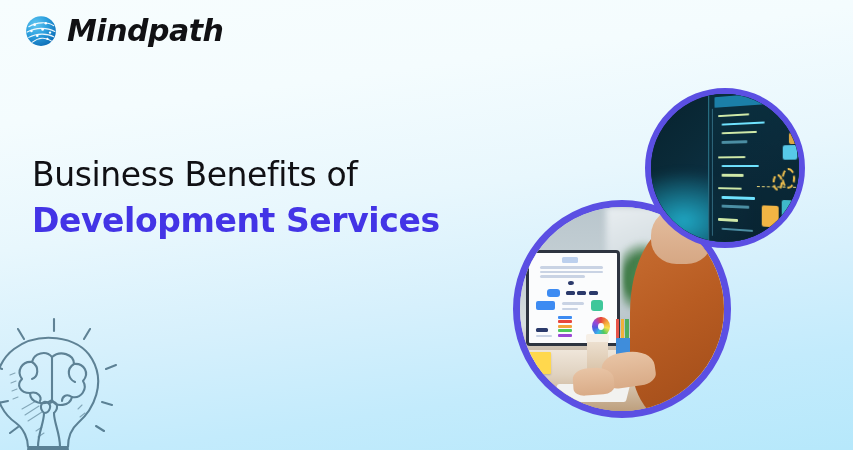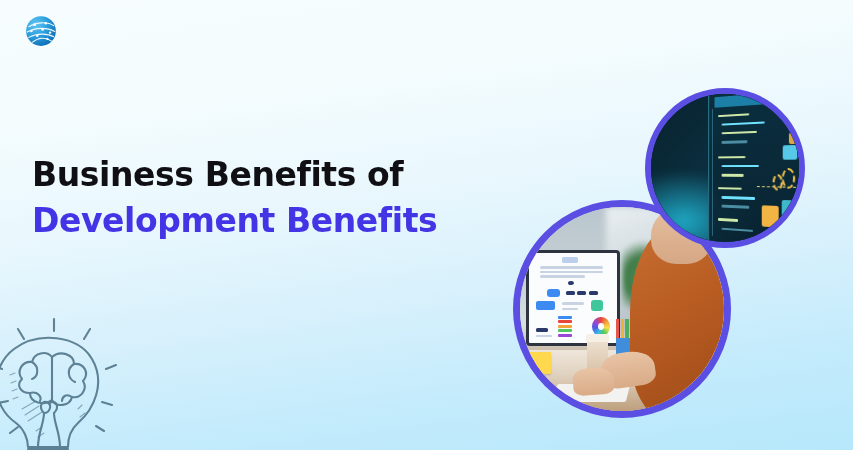--- a/index.html
+++ b/index.html
@@ -32,21 +32,21 @@
   }
 
   
   #headline {
     position:absolute; left:32px; top:152px;
     font-family:"DejaVu Sans", sans-serif;
     font-size:33px; line-height:46px;
     letter-spacing:-0.4px;
     white-space:nowrap;
   }
-  #headline .l1 { font-weight:700; color:#101014; }
+  #headline .l1 { font-weight:400; color:#101014; }
   #headline .l2, #headline .l3 { font-weight:700; }
   #headline .accent { color:#4334e6; }
   #headline .plain  { color:#101014; }
 
   
   #bulb {
     position:absolute; left:-18px; top:305px;
     width:160px; height:168px;
     opacity:.72;
   }
@@ -245,25 +245,26 @@
       <g fill="#ffffff">
         <circle cx="20" cy="20" r="2.6"></circle>
         <circle cx="41" cy="17.5" r="2.3"></circle>
         <circle cx="14" cy="32" r="2.4"></circle>
         <circle cx="35" cy="29" r="2.5"></circle>
         <circle cx="49" cy="35" r="2.2"></circle>
         <circle cx="25" cy="41" r="2.4"></circle>
         <circle cx="44" cy="47" r="2.1"></circle>
       </g>
     </svg>
+    <span class="wordmark">Mindpath</span>
   </div>
 
   <h1 id="headline">
     <div class="l1">Business Benefits of</div>
-    <div class="l3"><span class="accent">Development Benefits</span></div>
+    <div class="l3"><span class="accent">Development Services</span></div>
   </h1>
 
   <svg id="bulb" viewBox="0 0 160 168">
     <g fill="none" stroke="#31586e" stroke-width="2.1" stroke-linecap="round" stroke-linejoin="round">
 
       <path d="M34 118 C8 100, 8 62, 32 44 C56 26, 96 30, 110 54
                C124 78, 112 104, 96 118 C88 125, 86 134, 86 142
                L46 142 C46 134, 42 124, 34 118 Z"></path>
 
       <path d="M46 144 L86 144 M45 152 L86 152 M47 160 L84 160"></path>

